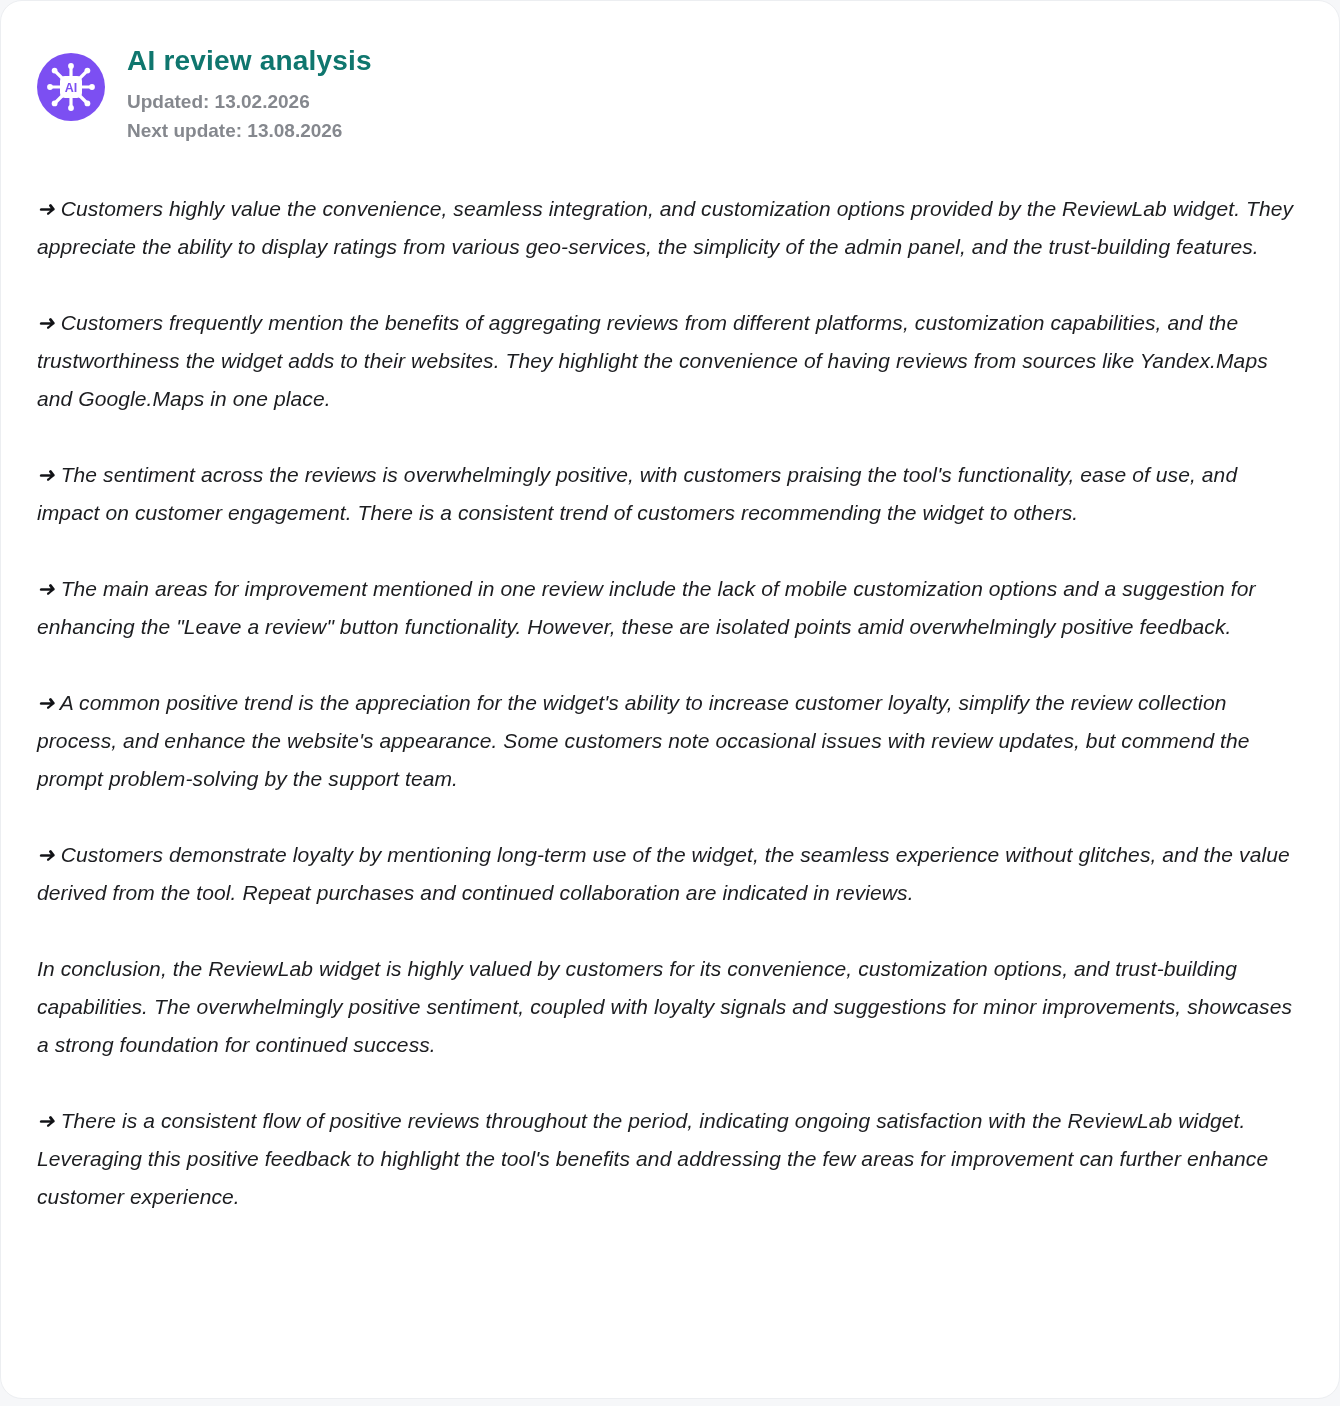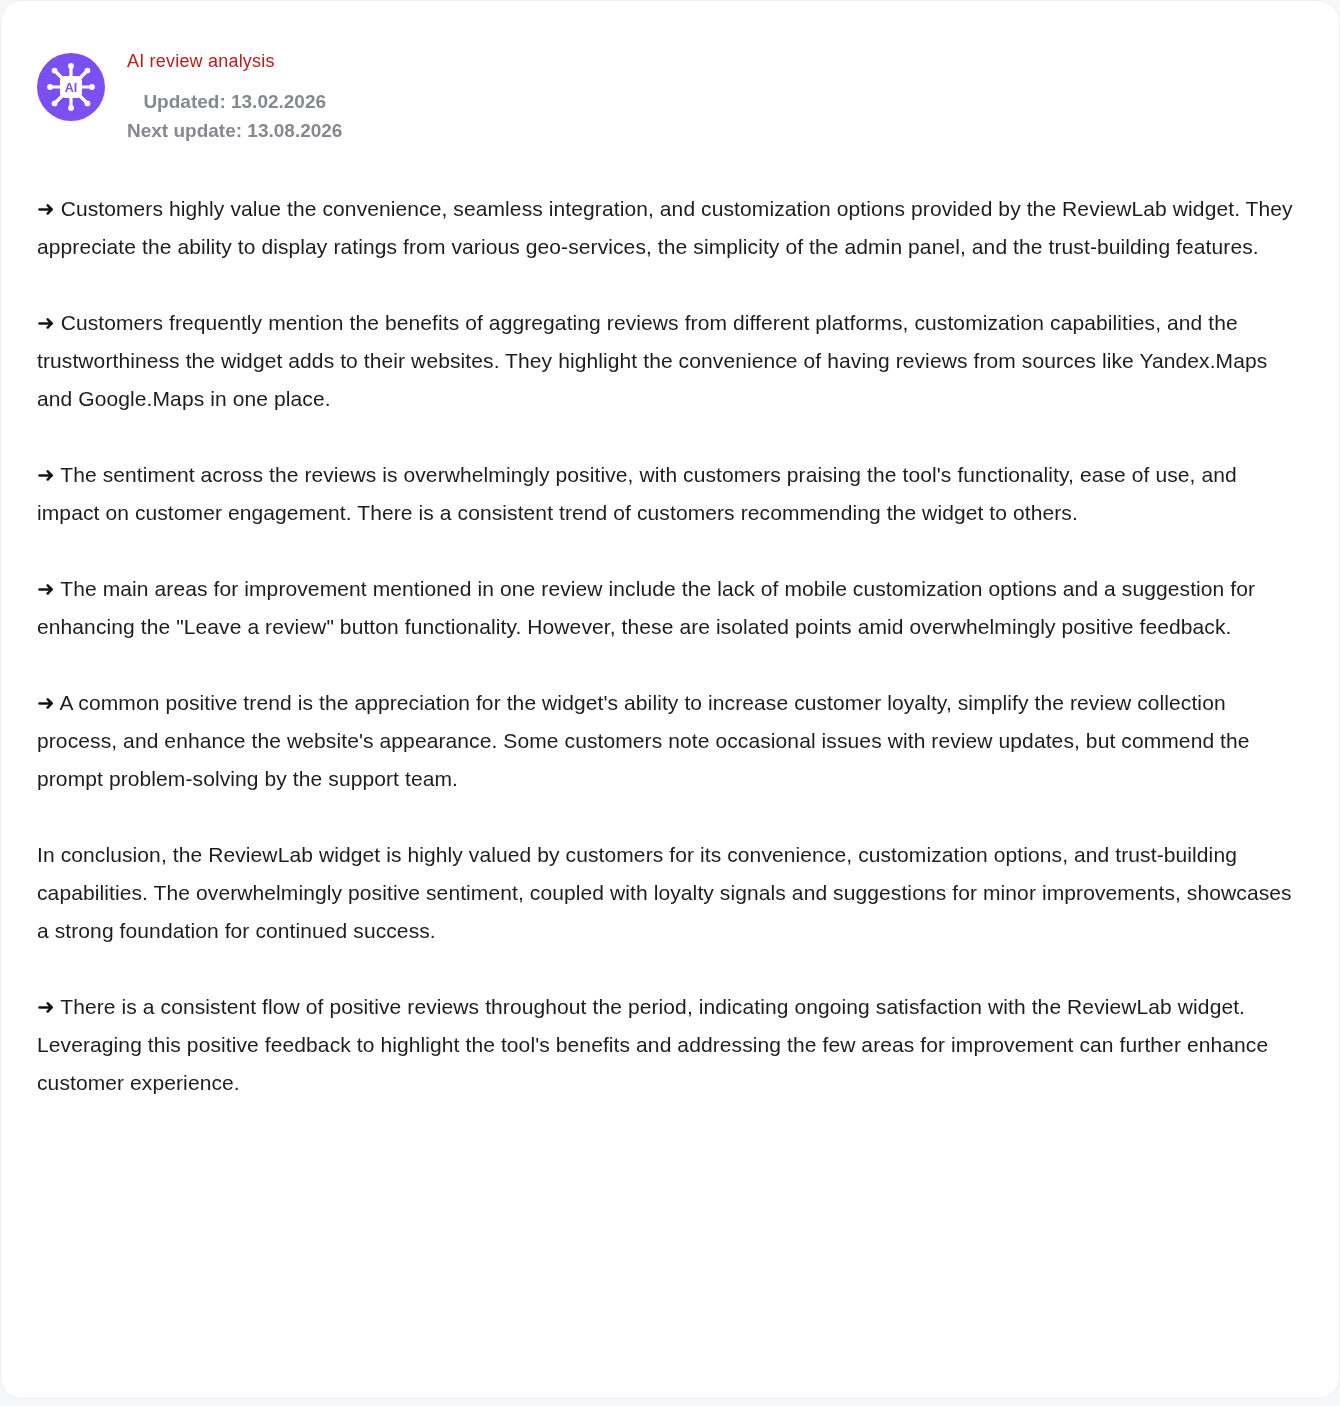--- a/index.html
+++ b/index.html
@@ -30,40 +30,40 @@
     display: block;
     text-align: center;
   }
   .ai-badge svg { display: block; }
   .ai-badge text {
     font-family: "Liberation Sans", sans-serif;
     font-weight: bold;
   }
   .head-text { padding-top: 0; }
   .card-title {
-    font-size: 18px;
-    font-weight: 400;
-    color: #b91c1c;
+    font-size: 28px;
+    font-weight: 700;
+    color: #0f766e;
     letter-spacing: 0.2px;
     line-height: 32px;
     margin-bottom: 10px;
   }
   .meta {
     font-size: 19px;
     font-weight: 600;
     color: #85888e;
     line-height: 29px;
-    text-align: center;
   }
   .body p {
     font-size: 21px;
     line-height: 38px;
     color: #1c1d20;
     margin-bottom: 38px;
     letter-spacing: 0.1px;
+    font-style: italic;
   }
   .arrow {
     color: #111216;
   }
 </style>
 </head>
 <body>
 
 <section class="card">
 
@@ -101,17 +101,18 @@
       <div class="meta">Next update: 13.08.2026</div>
     </div>
   </header>
 
   <div class="body">
     <p><span class="arrow">➜</span> <span>Customers highly value the convenience, seamless integration, and customization options provided by the ReviewLab widget. They appreciate the ability to display ratings from various geo-services, the simplicity of the admin panel, and the trust-building features.</span></p>
     <p><span class="arrow">➜</span> <span>Customers frequently mention the benefits of aggregating reviews from different platforms, customization capabilities, and the trustworthiness the widget adds to their websites. They highlight the convenience of having reviews from sources like Yandex.Maps and Google.Maps in one place.</span></p>
     <p><span class="arrow">➜</span> <span>The sentiment across the reviews is overwhelmingly positive, with customers praising the tool's functionality, ease of use, and impact on customer engagement. There is a consistent trend of customers recommending the widget to others.</span></p>
     <p><span class="arrow">➜</span> <span>The main areas for improvement mentioned in one review include the lack of mobile customization options and a suggestion for enhancing the "Leave a review" button functionality. However, these are isolated points amid overwhelmingly positive feedback.</span></p>
     <p><span class="arrow">➜</span> <span>A common positive trend is the appreciation for the widget's ability to increase customer loyalty, simplify the review collection process, and enhance the website's appearance. Some customers note occasional issues with review updates, but commend the prompt problem-solving by the support team.</span></p>
+    <p><span class="arrow">➜</span> <span>Customers demonstrate loyalty by mentioning long-term use of the widget, the seamless experience without glitches, and the value derived from the tool. Repeat purchases and continued collaboration are indicated in reviews.</span></p>
     <p>In conclusion, the ReviewLab widget is highly valued by customers for its convenience, customization options, and trust-building capabilities. The overwhelmingly positive sentiment, coupled with loyalty signals and suggestions for minor improvements, showcases a strong foundation for continued success.</p>
     <p><span class="arrow">➜</span> <span>There is a consistent flow of positive reviews throughout the period, indicating ongoing satisfaction with the ReviewLab widget. Leveraging this positive feedback to highlight the tool's benefits and addressing the few areas for improvement can further enhance customer experience.</span></p>
   </div>
 
 </section>
 
 </body></html>

